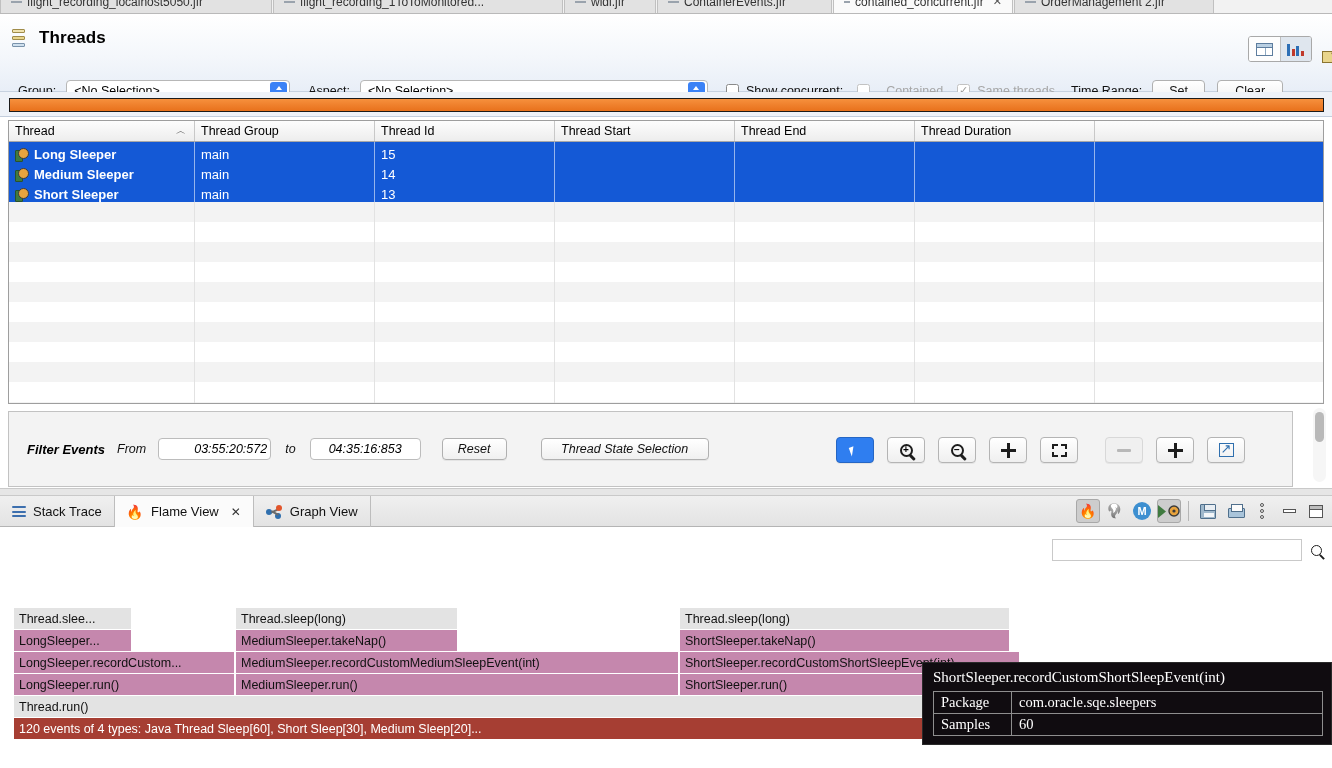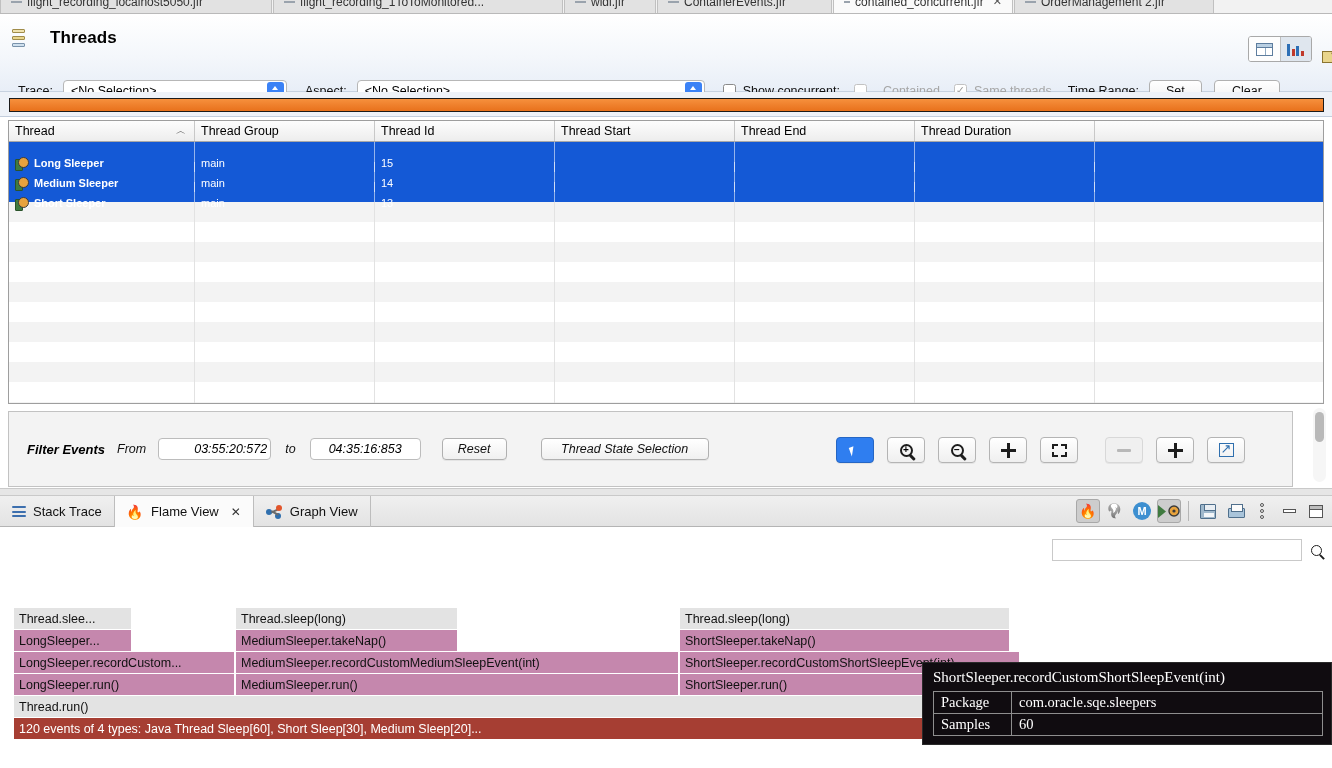--- a/index.html
+++ b/index.html
@@ -34,21 +34,21 @@
   .etab.active { background: #fafafa; }
   .etab .dash { display:inline-block; width: 11px; height: 2px; background: #9aa3ad; }
   .etab .x { font-size: 11px; color: #555; margin-left: 4px; }
 
   
   .page-head {
     position: absolute; top: 14px; left: 0; width: 1332px; height: 78px;
     background: linear-gradient(#ffffff 0%, #f4f7fb 55%, #e8eef7 100%);
     border-bottom: 1px solid #c7d2e0;
   }
-  .title-row { position: absolute; top: 14px; left: 12px; display: flex; align-items: center; gap: 25px; }
+  .title-row { position: absolute; top: 14px; left: 12px; display: flex; align-items: center; gap: 14px; }
   .threads-icon { width: 13px; height: 18px; display: flex; flex-direction: column; justify-content: space-between; }
   .threads-icon i { display: block; height: 4px; border: 1px solid #a08c4a; border-radius: 1px; }
   .threads-icon i:nth-child(1){ background:#f0e3b0; }
   .threads-icon i:nth-child(2){ background:#e8d58c; }
   .threads-icon i:nth-child(3){ background:#cfe0ee; border-color:#7a93ab; }
   .page-title { font-size: 17px; font-weight: bold; letter-spacing: .1px; }
 
   .head-icons { position: absolute; top: 22px; right: 10px; display: flex; align-items: center; gap: 10px; }
   .segbtns { display: flex; border: 1px solid #a9a9a9; border-radius: 3px; overflow: hidden; background:#fdfdfd; }
   .segbtn { width: 31px; height: 24px; display: flex; align-items: center; justify-content: center; background: #fdfdfd; }
@@ -104,21 +104,21 @@
   .band-sep { position:absolute; left:0; top:24px; width:1332px; height:1px; background:#c3cedd; }
 
   
   .table-wrap { position: absolute; top: 120px; left: 8px; width: 1316px; height: 284px; border: 1px solid #9e9e9e; background: #fff; overflow: hidden; }
   .thead { display: flex; height: 21px; background: linear-gradient(#fdfdfd,#ededed); border-bottom: 1px solid #a8a8a8; }
   .th { position: relative; display: flex; align-items: center; padding: 0 6px; font-size: 12.5px; color: #000; border-right: 1px solid #c8c8c8; }
   .th:last-child { border-right: none; }
   .th .sortcaret { position: absolute; right: 8px; font-size: 10px; color: #333; }
   .trow { display: flex; height: 20px; }
   .trow.sel { background: #1459d6; color: #fff; }
-  .td { display: flex; align-items: flex-start; padding: 15px 6px; font-size: 11px; border-right: 1px solid rgba(255,255,255,.55); overflow: hidden; white-space: nowrap; }
+  .td { display: flex; align-items: flex-end; padding: 0 6px; font-size: 13px; border-right: 1px solid rgba(255,255,255,.55); overflow: hidden; white-space: nowrap; }
   .trow:not(.sel) .td { border-right: 1px solid #e2e2e2; }
   .td:last-child { border-right: none; }
   .trow.sel .td.name { font-weight: bold; }
   .thicon { width: 14px; height: 14px; margin-right: 5px; position: relative; flex: none; }
   .thicon:before { content:""; position:absolute; left:0; bottom:0; width:6px; height:10px; background:#3f7a3f; border:1px solid #2a522a; border-radius:1px; }
   .thicon:after { content:""; position:absolute; right:0; top:0px; width:9px; height:9px; border-radius:50%; background:#e8a33d; border:1.5px solid #3b3b3b; }
   .filler { display:flex; height: 20px; }
   .filler.alt { background:#f3f3f3; }
   .fcell { border-right: 1px solid #e2e2e2; }
   .fcell:last-child { border-right:none; }
@@ -294,21 +294,21 @@
               <b></b>
             </span>
         </div>
       </div>
       <div>
         <span class="editico"></span>
       </div>
     </div>
 
     <div class="tbar">
-      <span class="lbl" style="margin-left:18px;">Trace:</span>
+      <span class="lbl" style="margin-left:18px;">Group:</span>
       <div class="combo" style="width:224px;margin-left:10px;">
         <span>&lt;No Selection&gt;</span>
         <span class="arrowbox">
             <s class="up"></s>
             <s class="dn"></s>
           </span>
       </div>
       <span class="lbl" style="margin-left:18px;">Aspect:</span>
       <div class="combo" style="width:348px;margin-left:10px;">
         <span>&lt;No Selection&gt;</span>

